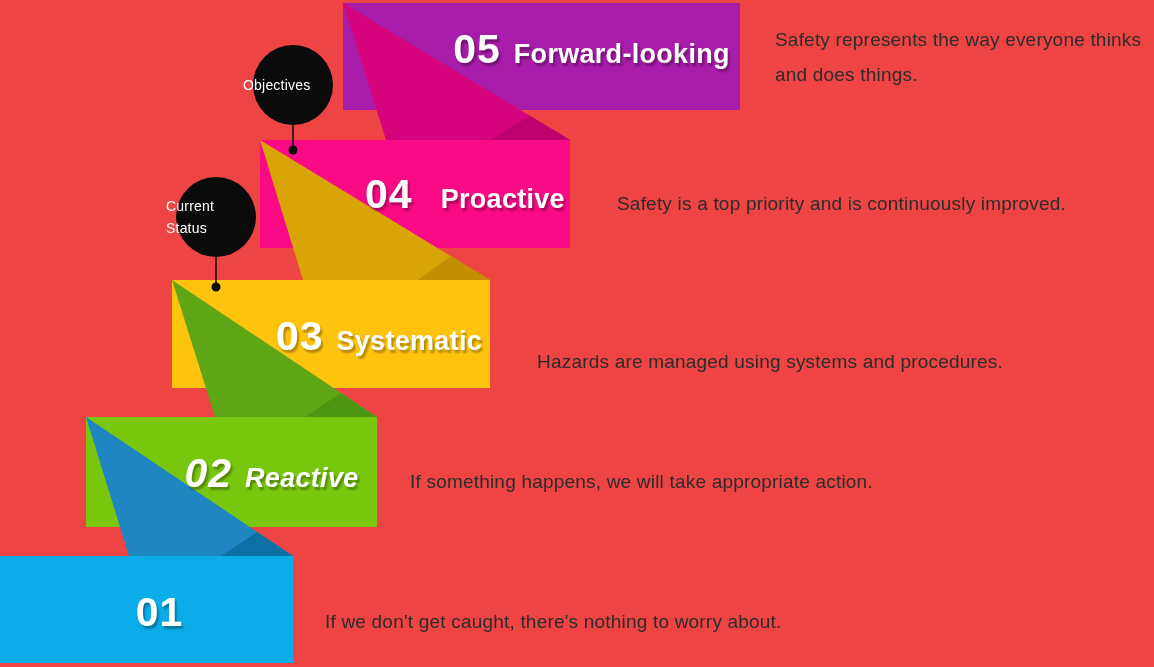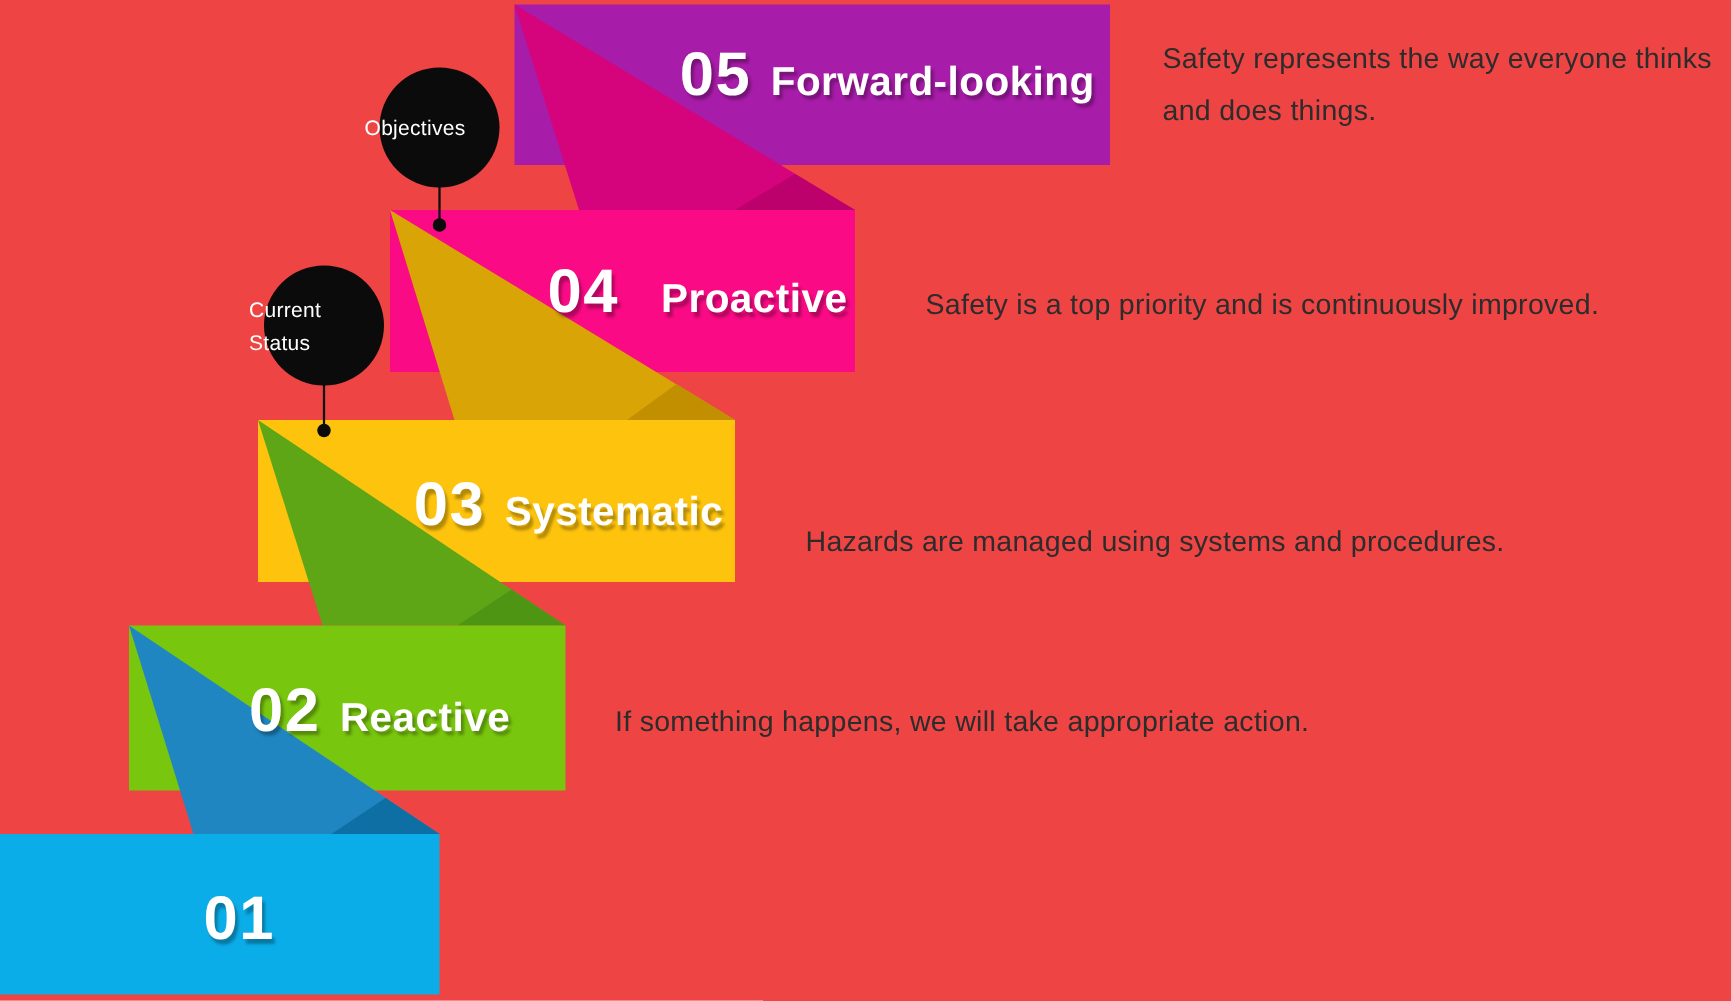--- a/index.html
+++ b/index.html
@@ -21,21 +21,21 @@
     color:#ffffff;
     text-shadow:2px 3px 2px rgba(0,0,0,0.30);
     white-space:nowrap;
   }
   .step-title .num{font-size:41px;font-weight:700;letter-spacing:1px;}
   .step-title .name{font-size:27px;font-weight:600;letter-spacing:0.3px;}
 
   #row5{left:343px;top:26px;width:397px;justify-content:center;padding-left:100px;box-sizing:border-box;}
   #row4{left:260px;top:171px;width:310px;justify-content:center;padding-left:100px;box-sizing:border-box;gap:28px;}
   #row3{left:172px;top:313px;width:318px;justify-content:center;padding-left:96px;box-sizing:border-box;}
-  #row2{left:86px;top:450px;width:291px;padding-left:80px;box-sizing:border-box;}
+  #row2{left:86px;top:450px;width:291px;justify-content:center;padding-left:80px;box-sizing:border-box;font-style:italic;}
   #row1{left:0px;top:589px;width:293px;justify-content:center;padding-left:26px;box-sizing:border-box;}
 
   
   .desc{
     position:absolute;
     font-size:19px;
     color:#2C2C2C;
     line-height:35px;
     letter-spacing:0.2px;
     white-space:nowrap;
@@ -113,20 +113,21 @@
     <span class="name">Reactive</span>
   </div>
   <div class="step-title" id="row1">
     <span class="num">01</span>
   </div>
 
   <div class="desc" id="desc5">Safety represents the way everyone thinks and does things.</div>
   <div class="desc" id="desc4">Safety is a top priority and is continuously improved.</div>
   <div class="desc" id="desc3">Hazards are managed using systems and procedures.</div>
   <div class="desc" id="desc2">If something happens, we will take appropriate action.</div>
+  <div class="desc" id="desc1">If we don't get caught, there's nothing to worry about.</div>
 
   <div class="marker-label" id="marker-objectives-label">
     <span>Objectives</span>
   </div>
   <div class="marker-label" id="marker-current-label">
     <span style="display:block">Current</span>
     <span style="display:block">Status</span>
   </div>
 
 </div>

